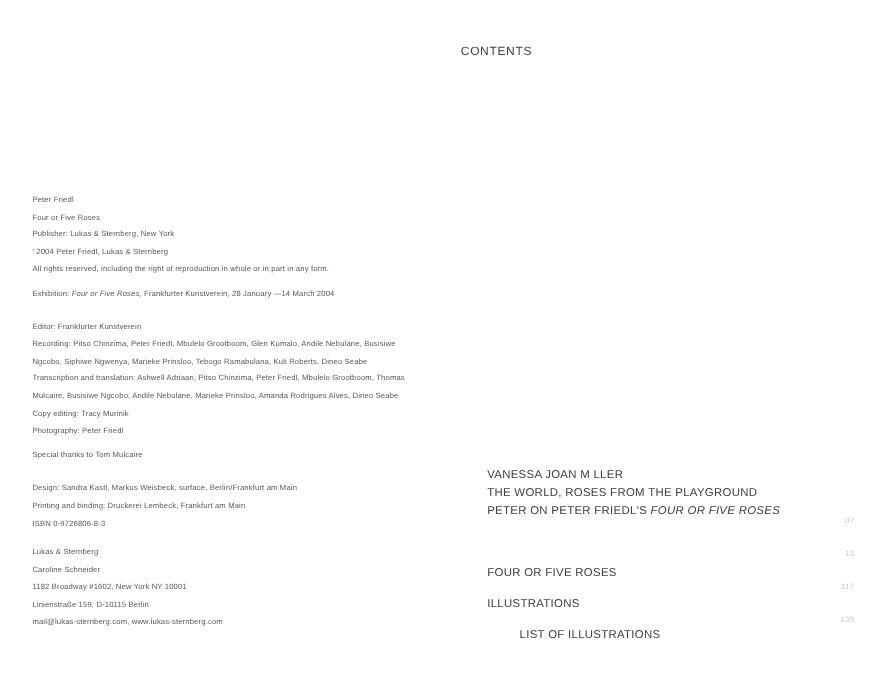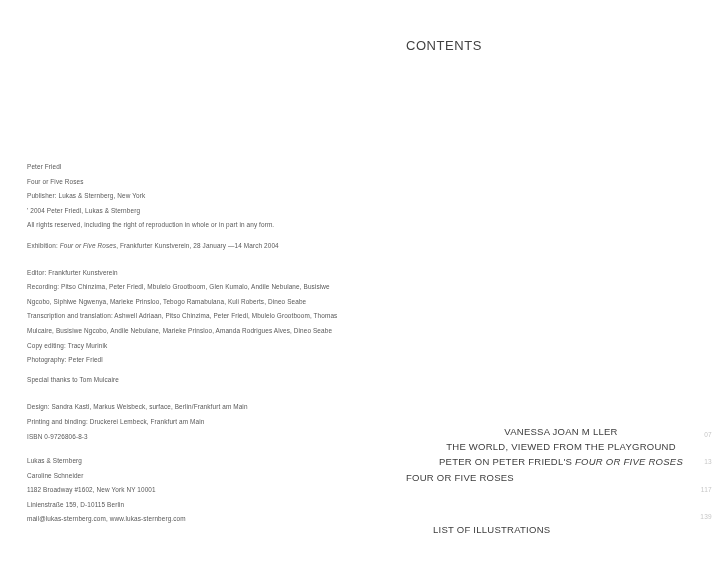--- a/index.html
+++ b/index.html
@@ -19,29 +19,29 @@
   }
   .colophon-block{margin:0;}
   .colophon-block:nth-child(2){margin-top:6px;}
   .colophon-block:nth-child(3){margin-top:12px;}
   .colophon-block:nth-child(4){margin-top:5px;}
   .colophon-block:nth-child(5){margin-top:13px;}
   .colophon-block:nth-child(6){margin-top:10px;}
 
   
   #contents-heading{
-    position:absolute;left:406px;top:38px;
-    font-size:13px;letter-spacing:0.55px;color:#414141;
+    position:absolute;left:384px;top:38px;
+    font-size:10px;letter-spacing:0.55px;color:#414141;
   }
   .toc-entry{
     position:absolute;left:406px;width:310px;
     font-size:9.5px;line-height:15px;letter-spacing:0.25px;
     color:#3c3c3c;white-space:nowrap;
   }
-  .toc-entry-0{top:424px;text-align:center;}
+  .toc-entry-0{top:388px;}
   .toc-entry-1{top:470px;}
   .toc-entry-2{top:496px;}
   .toc-entry-3{top:522px;margin-left:27px;}
   .toc-page{
     position:absolute;right:16px;font-size:6.5px;letter-spacing:0.3px;
     text-align:right;
   }
   .toc-page-0{top:431px;}
   .toc-page-1{top:458px;}
   .toc-page-2{top:486px;}
@@ -86,26 +86,29 @@
         <div class="line"><span>Lukas &amp; Sternberg</span></div>
         <div class="line"><span>Caroline Schneider</span></div>
         <div class="line"><span>1182 Broadway #1602, New York NY 10001</span></div>
         <div class="line"><span>Linienstraße 159, D-10115 Berlin</span></div>
         <div class="line"><span>mail@lukas-sternberg.com, www.lukas-sternberg.com</span></div>
       </div>
     </div>
 
 <div class="toc-entry toc-entry-0">
       <div class="line"><span>VANESSA JOAN M LLER</span></div>
-      <div class="line"><span>THE WORLD, VIEWED FROM THE PLAYGROUND</span></div>
+      <div class="line"><span>THE WORLD, ROSES FROM THE PLAYGROUND</span></div>
       <div class="line"><span>PETER ON PETER FRIEDL'S </span><span class="it">FOUR OR FIVE ROSES</span></div>
     </div>
     <span class="toc-page toc-page-0" style="color: rgb(198, 198, 198);">07</span>
     <div class="toc-entry toc-entry-1">
       <div class="line"><span>FOUR OR FIVE ROSES</span></div>
     </div>
     <span class="toc-page toc-page-1" style="color: rgb(198, 198, 198);">13</span>
+    <div class="toc-entry toc-entry-2">
+      <div class="line"><span>ILLUSTRATIONS</span></div>
+    </div>
     <span class="toc-page toc-page-2" style="color: rgb(198, 198, 198);">117</span>
     <div class="toc-entry toc-entry-3">
       <div class="line"><span>LIST OF ILLUSTRATIONS</span></div>
     </div>
     <span class="toc-page toc-page-3" style="color: rgb(198, 198, 198);">139</span>
   </div>
 
 </body></html>

